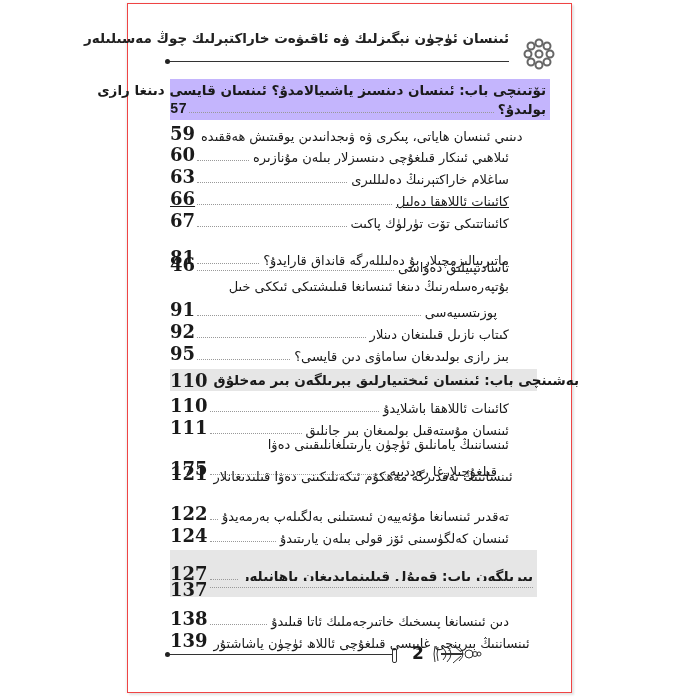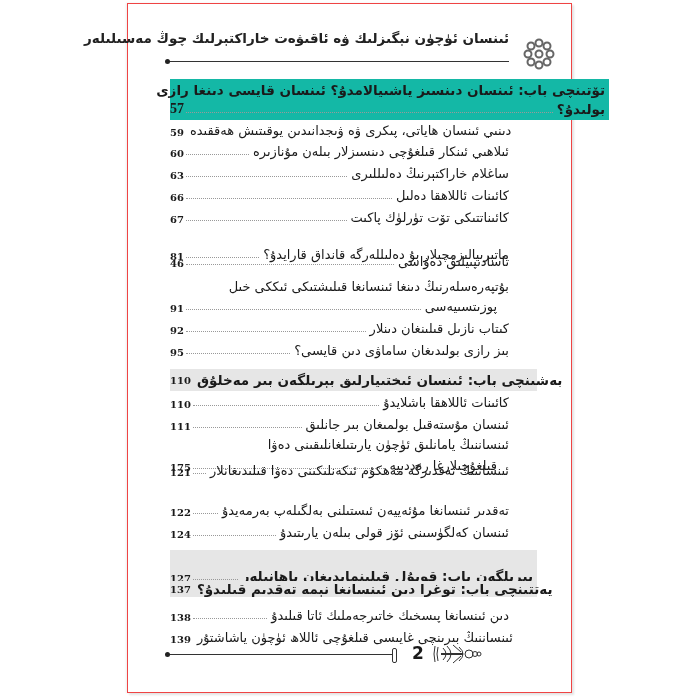--- a/index.html
+++ b/index.html
@@ -12,28 +12,28 @@
   .header-title { position:absolute; right:62px; top:26px; direction:rtl;
           font-size:13.5px; font-weight:bold; color:#222; white-space:nowrap; }
   .header-rule { position:absolute; left:39px; right:62px; top:57px; height:1px; background:#333; }
   .header-rule::before { content:""; position:absolute; left:-2px; top:-2px; width:5px; height:5px;
           border-radius:50%; background:#222; }
   .rosette { position:absolute; right:14px; top:32px; width:36px; height:36px; }
 
   .toc { position:absolute; left:42px; width:367px; top:75px; }
   .row { position:absolute; left:0; width:367px; display:flex; align-items:flex-end;
          direction:ltr; font-size:13px; }
-  .row .num { font-family:"DejaVu Serif", serif; font-weight:bold; font-size:10px; flex:0 0 auto; }
+  .row .num { font-family:"DejaVu Serif", serif; font-weight:bold; font-size:18px; flex:0 0 auto; }
   .row .dots { flex:1 1 auto; border-bottom:1px dotted #999; margin:0 4px 4px 2px; height:1px; }
   .row .txt { flex:0 0 auto; direction:rtl; white-space:nowrap; }
   .row.chapter { background:#e6e6e6; font-weight:bold; }
   .row.chapter .txt { font-size:13.5px; }
   .row.sub .txt { margin-right:28px; }
 
-  .chapter-block { position:absolute; left:0; width:439px; background:#14b8a6; }
+  .chapter-block { position:absolute; left:0; width:380px; background:#c4b5fd; }
   .ch-line1 { position:absolute; right:4px; top:3px; direction:rtl; font-weight:bold; font-size:13.5px; white-space:nowrap; }
   .ch-line2 { position:absolute; left:0; right:4px; bottom:3px; display:flex; align-items:flex-end; }
   .wrap-line { position:absolute; right:28px; direction:rtl; font-size:13px; white-space:nowrap; }
 
   .footer-rule { position:absolute; left:39px; width:226px; top:650px; height:1px; background:#333; }
   .footer-rule::before { content:""; position:absolute; left:-2px; top:-2px; width:5px; height:5px;
           border-radius:50%; background:#222; }
   .footer-bracket { position:absolute; left:264px; top:644px; width:3px; height:13px;
           border:1px solid #333; border-radius:2px; }
   .page-number { position:absolute; left:284px; top:639px; font-weight:bold; font-size:17px; }
@@ -60,42 +60,42 @@
         <circle cx="26" cy="26" r="3.5"></circle>
       </g>
     </svg>
   </div>
 
   <div class="toc">
 
     <div class="chapter-block" style="top:0px;height:41px;">
       <div class="ch-line1">تۆتىنچى باب: ئىنسان دىنسىز ياشىيالامدۇ؟ ئىنسان قايسى دىنغا رازى</div>
       <div class="ch-line2">
-        <span class="num" style="font-family:Liberation Serif, serif;font-weight:bold;font-size:14px;">57</span>
+        <span class="num" style="font-family:Liberation Mono, monospace;font-weight:bold;font-size:14px;">57</span>
         <span class="dots" style="flex:1;border-bottom:1px dotted #999;margin:0 4px 4px 2px;"></span>
         <span style="direction:rtl;font-weight:bold;font-size:13.5px;">بولىدۇ؟</span>
       </div>
     </div>
 
     <div class="row sub" style="top:44px;">
       <span class="num">59</span>
       <span class="dots" style="border:none;"></span>
       <span class="txt">دىنىي ئىنسان هاياتى، پىكرى ۋە ۋىجدانىدىن يوقىتىش ھەققىدە</span>
     </div>
     <div class="row sub" style="top:65px;">
       <span class="num">60</span>
       <span class="dots"></span>
       <span class="txt">ئىلاهىي ئىنكار قىلغۇچى دىنسىزلار بىلەن مۇنازىرە</span>
     </div>
     <div class="row sub" style="top:87px;">
       <span class="num">63</span>
       <span class="dots"></span>
       <span class="txt">ساغلام خاراكتېرنىڭ دەلىللىرى</span>
     </div>
-    <div class="row sub" style="top:109px;">
+    <div class="row sub" style="top:109px;text-decoration:underline;">
       <span class="num">66</span>
       <span class="dots"></span>
       <span class="txt">كائىنات ئاللاھقا دەلىل</span>
     </div>
     <div class="row sub" style="top:131px;">
       <span class="num">67</span>
       <span class="dots"></span>
       <span class="txt">كائىناتتىكى تۆت تۈرلۈك پاكىت</span>
     </div>
     <div class="row sub" style="top:168px;">
@@ -169,21 +169,20 @@
 
     <div class="row chapter" style="top:471px;height:34px;">
       <span class="num">127</span>
       <span class="dots"></span>
       <span class="txt" style="margin-right:4px;">بېرىلگەن باب: قوبۇل قىلىنمايدىغان باهانىلەر</span>
     </div>
 
     <div class="row chapter" style="top:502px;height:16px;align-items:center;">
       <span class="num">137</span>
       <span class="dots"></span>
-      <span class="txt" style="margin-right:4px;">يەتتىنچى باب: توغرا دىن ئىنسانغا نېمە تەقدىم قىلىدۇ؟</span>
     </div>
 
     <div class="row sub" style="top:529px;">
       <span class="num">138</span>
       <span class="dots"></span>
       <span class="txt">دىن ئىنسانغا پىسخىك خاتىرجەملىك ئاتا قىلىدۇ</span>
     </div>
     <div class="row sub" style="top:551px;">
       <span class="num">139</span>
       <span class="dots"></span>

